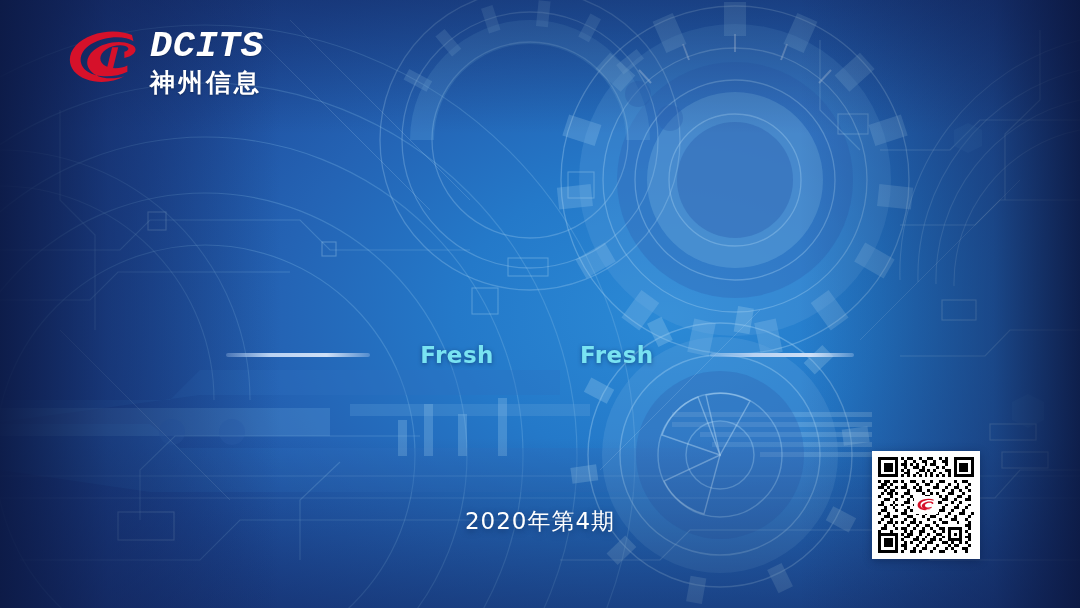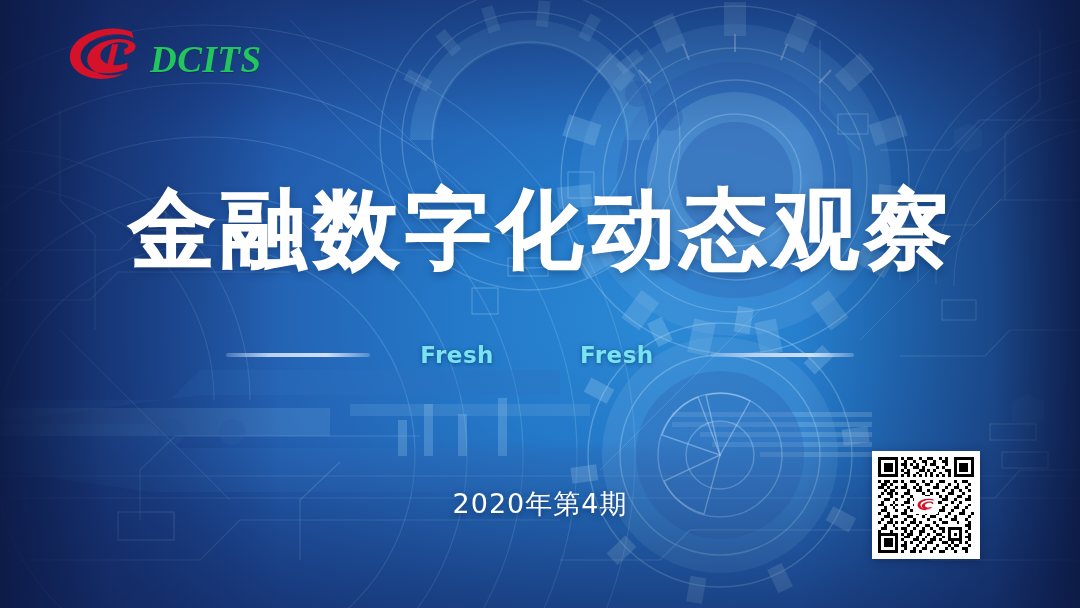--- a/index.html
+++ b/index.html
@@ -58,23 +58,23 @@
   .logo-text {
     display: flex;
     flex-direction: column;
     line-height: 1;
     padding-top: 2px;
   }
   .logo-en {
     font-size: 37px;
     font-weight: bold;
     font-style: italic;
-    color: #22c55e;
+    color: #ffffff;
     letter-spacing: 0.5px;
-    font-family: Liberation Serif, serif;
+    font-family: Liberation Mono, monospace;
     text-shadow: 0 1px 1px rgba(0,0,0,.25);
   }
   .logo-cn {
     font-size: 25px;
     font-weight: bold;
     color: #ffffff;
     letter-spacing: 3px;
     margin-top: 5px;
     font-family: "DejaVu Sans", "Liberation Sans", sans-serif;
     text-shadow: 0 1px 2px rgba(0,0,0,.3);
@@ -127,23 +127,23 @@
     text-shadow: 0 1px 4px rgba(8,38,80,.55);
     white-space: nowrap;
   }
   .kw + .kw { margin-left: 86px; }
 
   
   .issue {
     position: absolute;
     left: 0;
     right: 0;
-    top: 486px;
+    top: 506px;
     text-align: center;
-    font-size: 27px;
+    font-size: 23px;
     color: #ffffff;
     letter-spacing: 1px;
     font-family: "DejaVu Sans", "Liberation Sans", sans-serif;
     text-shadow: 0 2px 6px rgba(8,28,70,.55);
   }
 
   
   .qr-wrap {
     position: absolute;
     left: 872px;
@@ -461,24 +461,24 @@
                  C66 66 50 66 40 60 C26 52 26 38 38 28 C50 18 72 14 86 20
                  C92 22 94 26 92 30 C90 34 84 37 78 38 L78 30
                  C82 29 84 27 83 25 C80 20 64 20 54 27 C44 34 44 44 54 49
                  C62 53 74 52 82 48 L82 56 C66 64 42 64 30 56
                  C16 47 18 30 34 20 C52 9 78 8 90 16 Z"></path>
         <path d="M62 24 L70 24 L62 56 L54 56 Z"></path>
       </g>
     </svg>
     <div class="logo-text">
       <span class="logo-en">DCITS</span>
+      <span class="logo-cn">神州信息</span>
     </div>
   </div>
 
-  <div class="title">金融数字化动态观察</div>
 
   <div class="subtitle-row">
     <span class="rule left"></span>
     <span class="kw">Fresh</span>
     <span class="kw">Fresh</span>
     <span class="rule right"></span>
   </div>
 
   <div class="issue">2020年第4期</div>
 

